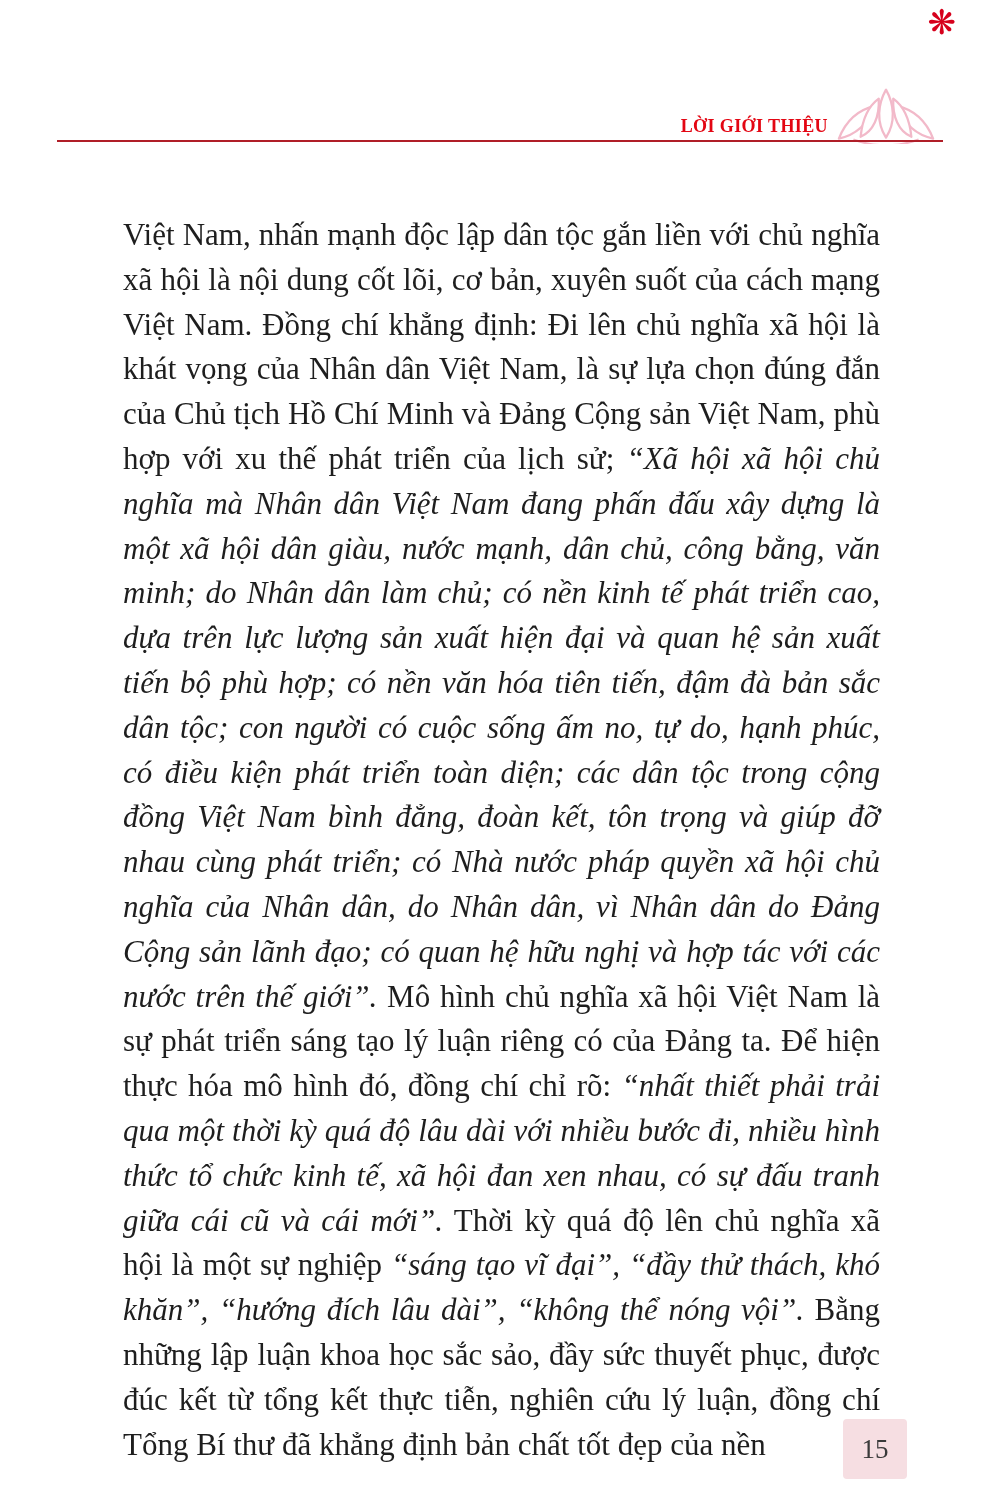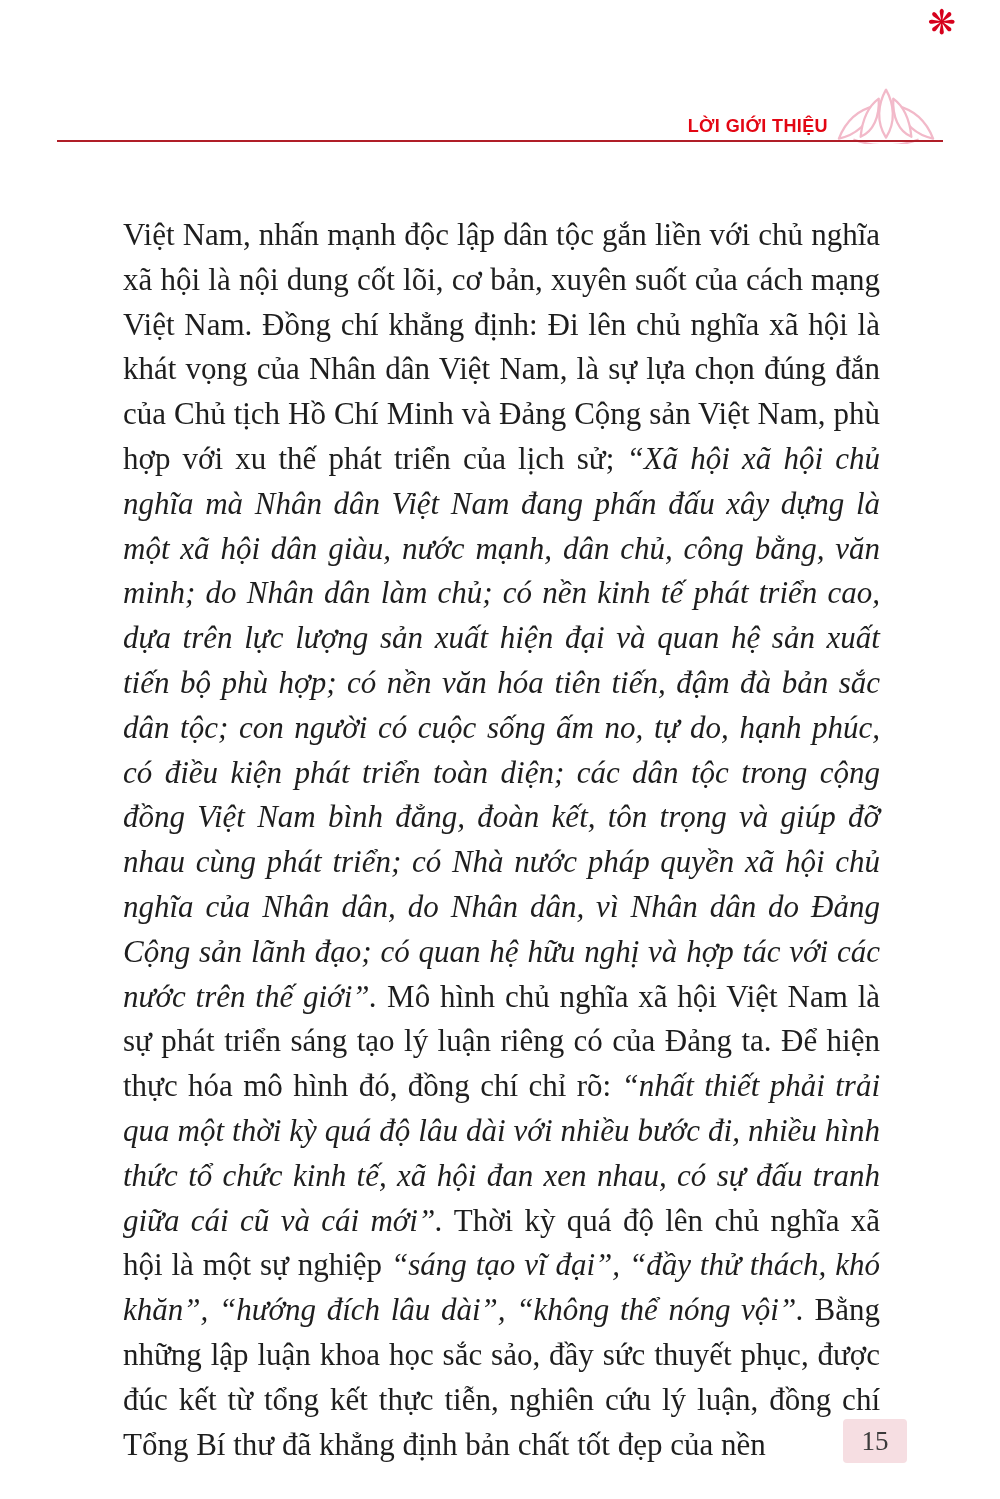--- a/index.html
+++ b/index.html
@@ -25,21 +25,21 @@
     font-size:34px;
     line-height:40px;
     color:#d6001c;
     font-family:"DejaVu Sans",sans-serif;
     user-select:none;
   }
   .header-title{
     position:absolute;
     top:116px;
     right:172px;
-    font-family:Liberation Sans, sans-serif;
+    font-family:Liberation Serif, serif;
     font-weight:bold;
     font-size:18px;
     letter-spacing:0.4px;
     color:var(--accent-red);
     white-space:nowrap;
   }
   .header-rule{
     position:absolute;
     top:140px;
     left:57px;
@@ -64,21 +64,21 @@
     color:var(--text-color);
     text-align:justify;
     text-align-last:left;
   }
   .body-paragraph .italic{font-style:italic;}
   .page-number-badge{
     position:absolute;
     top:1419px;
     right:93px;
     width:64px;
-    height:44px;
+    height:60px;
     background:var(--pagebox-bg);
     border-radius:4px;
     display:flex;
     align-items:center;
     justify-content:center;
     font-size:27px;
     color:#3a3a3a;
     text-align:right;
   }
 </style>

